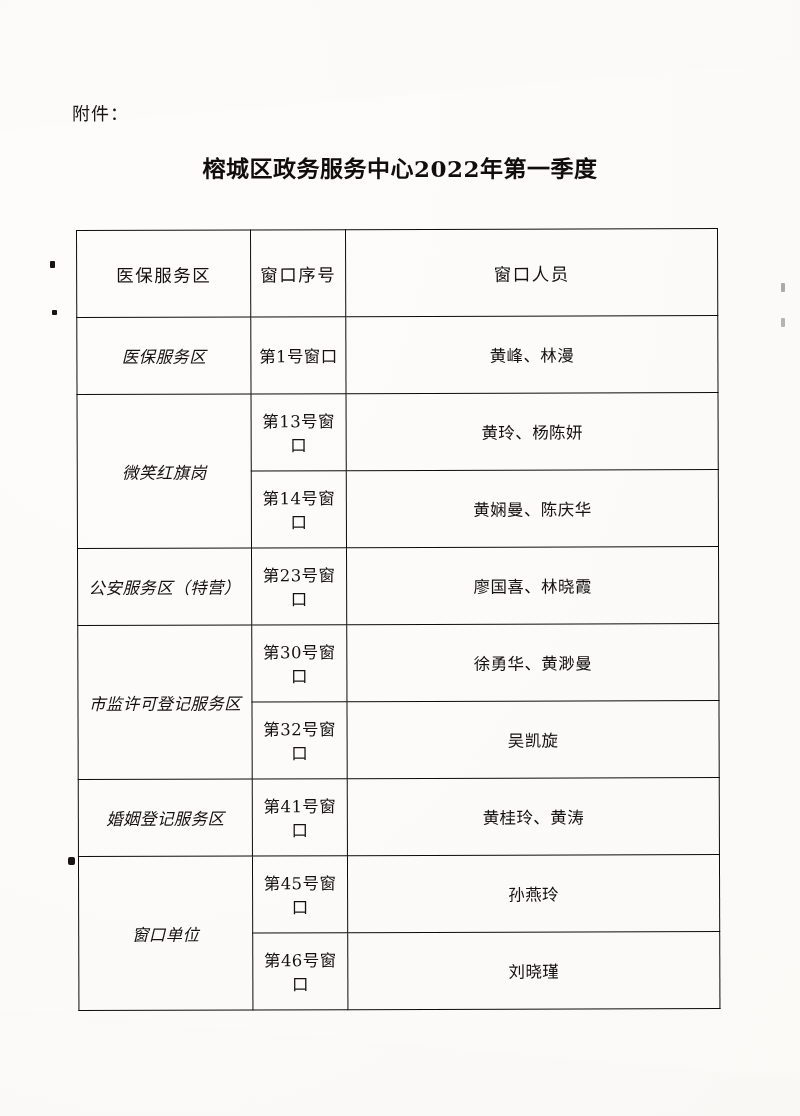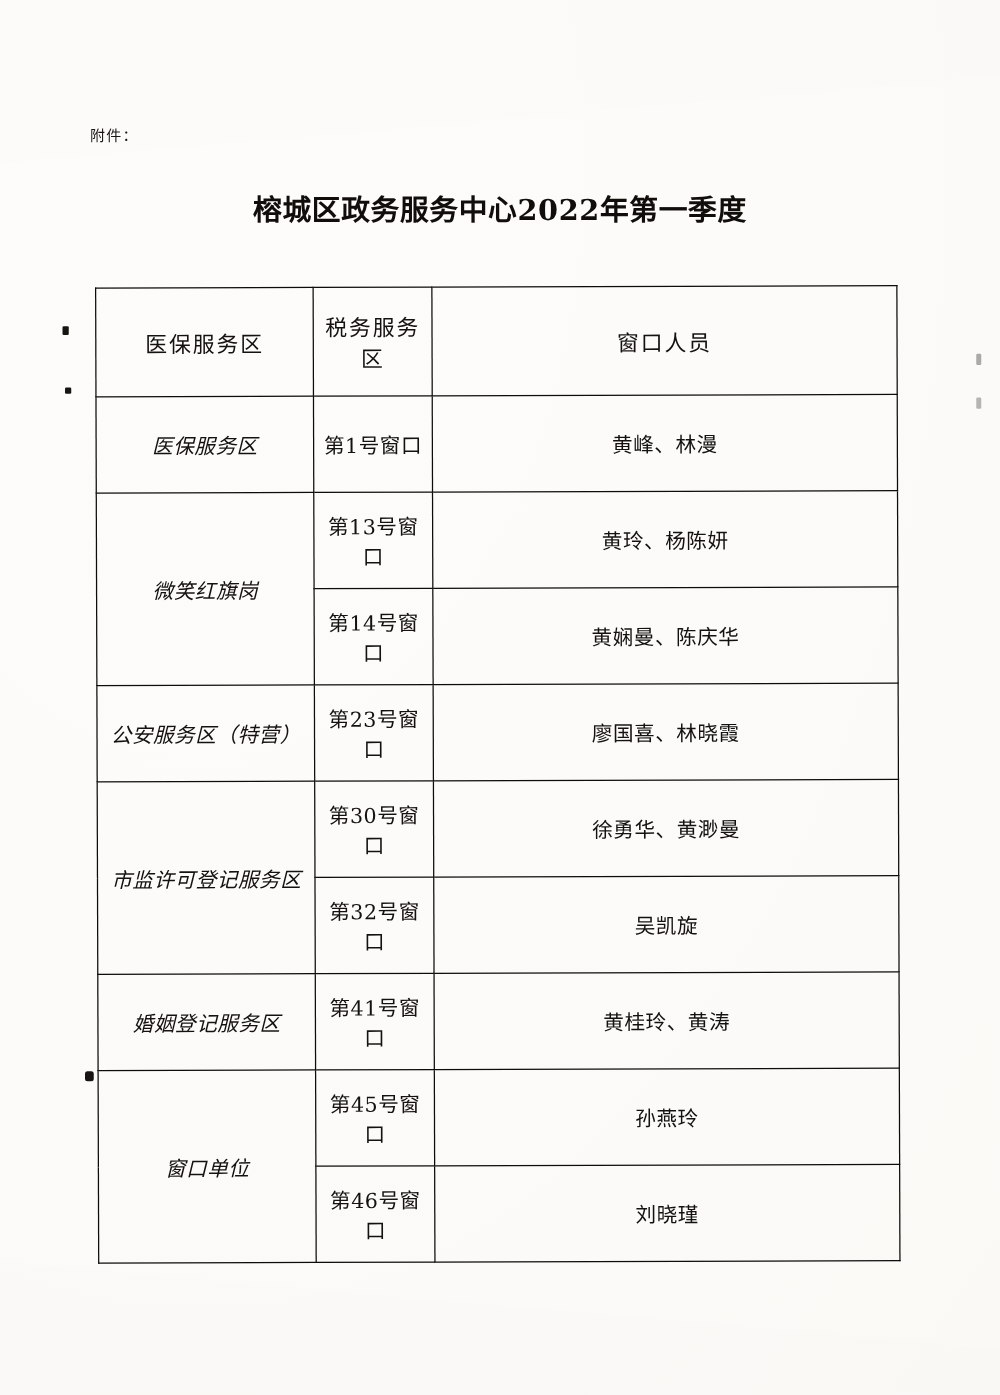--- a/index.html
+++ b/index.html
@@ -33,21 +33,21 @@
     background:
       linear-gradient(175deg, rgba(0,0,0,0.010) 0%, rgba(0,0,0,0) 22%),
       linear-gradient(5deg, rgba(0,0,0,0.012) 0%, rgba(0,0,0,0) 18%);
   }
 
   
   .attach-label {
     position: absolute;
     left: 72px;
     top: 99px;
-    font-size: 12px;
+    font-size: 18px;
     letter-spacing: 1px;
     font-family: "DejaVu Serif", "Liberation Serif", serif;
     color: #1a1613;
     white-space: nowrap;
   }
 
   
   .doc-title {
     position: absolute;
     left: 0;
@@ -141,21 +141,21 @@
   <div class="table-wrap">
     <table class="roster">
       <colgroup>
         <col class="col-unit">
         <col class="col-no">
         <col class="col-ppl">
       </colgroup>
       <thead>
         <tr>
           <th>医保服务区</th>
-          <th>税务服务区</th>
+          <th>窗口序号</th>
           <th>窗口人员</th>
         </tr>
       </thead>
       <tbody id="roster-body">
           <tr>
             <td class="unit-cell">医保服务区</td>
             <td class="no-cell">第1号窗口</td>
             <td class="ppl-cell">黄峰、林漫</td>
           </tr>
           <tr>

